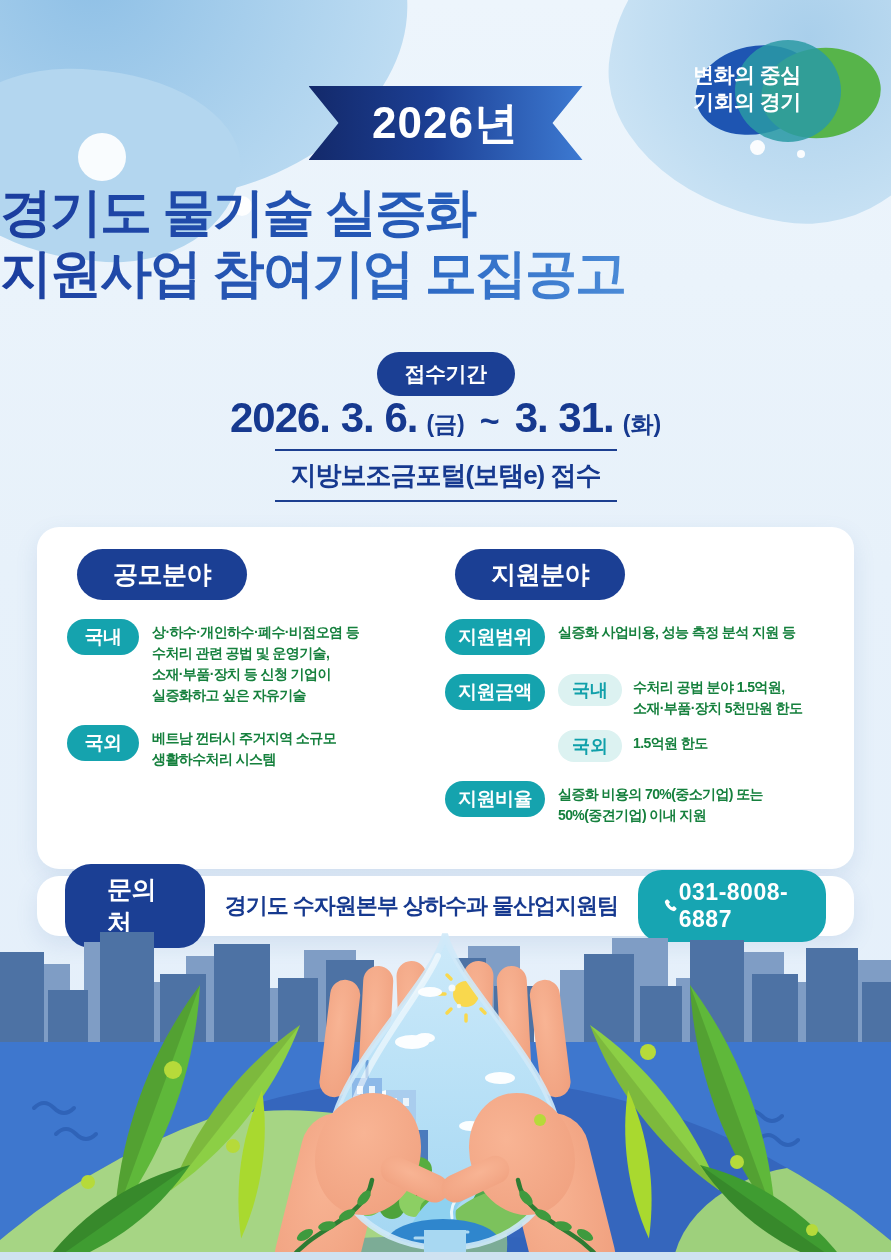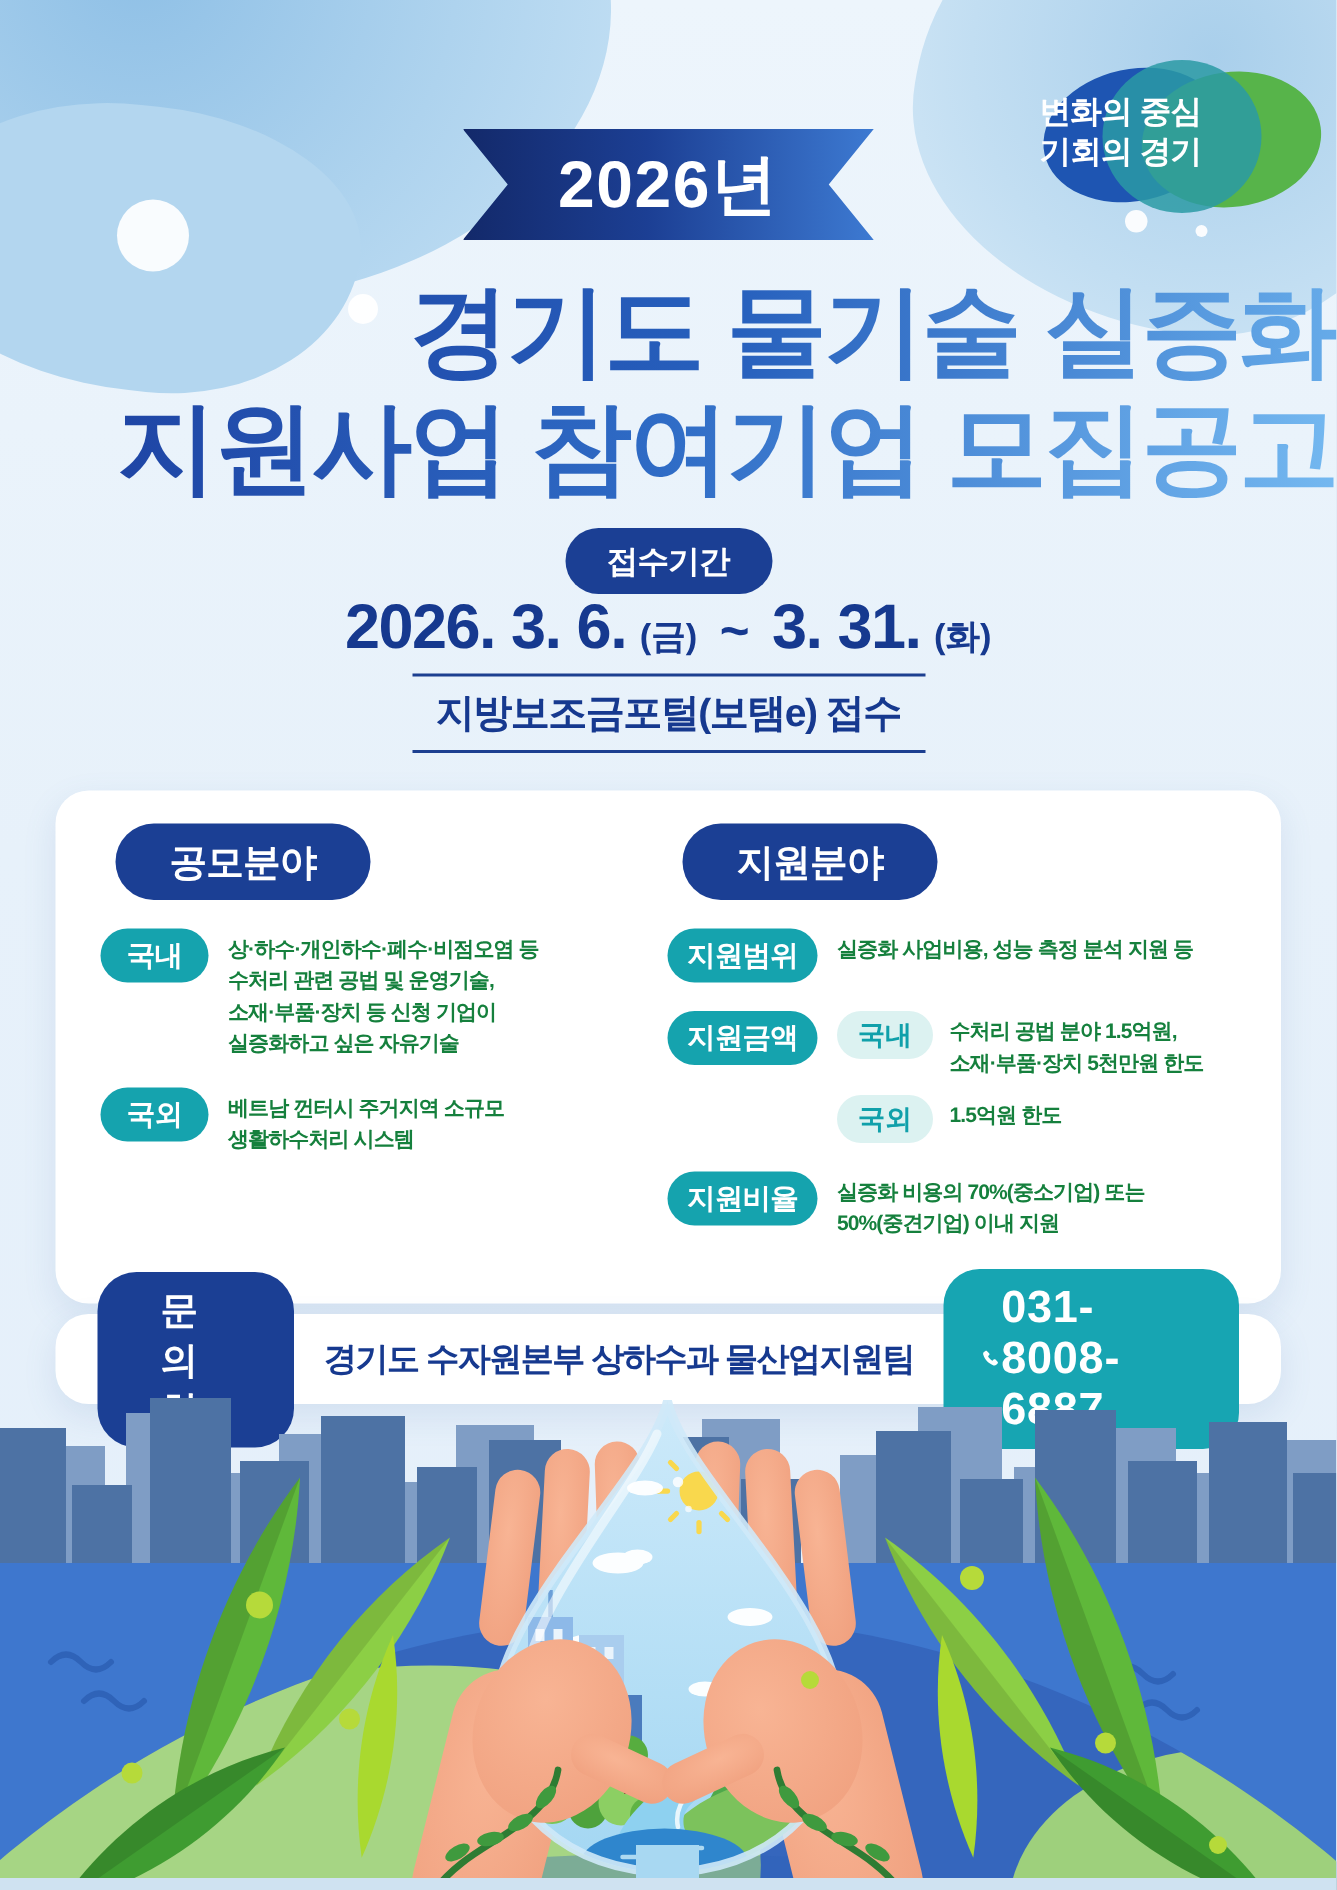--- a/index.html
+++ b/index.html
@@ -29,22 +29,22 @@
   .logo .lobe.teal{ left:42px; top:4px; width:106px; height:102px; background:#2a9aa4; opacity:.85; }
   .logo .txt{ position:absolute; left:0; top:26px; width:100%; text-align:left;
     color:#ffffff; font-weight:800; font-size:21px; line-height:1.28; letter-spacing:-0.5px; }
   
   .ribbon{ position:absolute; left:50%; top:86px; transform:translateX(-50%);
     width:274px; height:74px; background:linear-gradient(90deg,#13296a 0%,#1c3f94 45%,#3d7ad2 100%);
     clip-path:polygon(0 0,100% 0,calc(100% - 30px) 50%,100% 100%,0 100%,30px 50%);
     display:flex; align-items:center; justify-content:center;
     color:#fff; font-size:44px; font-weight:800; letter-spacing:1px; }
   
-  .title{ position:absolute; left:0; top:182px; width:100%; text-align:right;
-    font-weight:800; font-size:67px; line-height:1.17; letter-spacing:-2px; }
+  .title{ position:absolute; left:0; top:182px; width:100%; text-align:left;
+    font-weight:800; font-size:52px; line-height:1.17; letter-spacing:-2px; }
   .title .ln{ display:block; background:linear-gradient(90deg,#1b3d9e 0%,#2760bd 55%,#66abe9 100%);
     -webkit-background-clip:text; background-clip:text; color:transparent; }
   .title .ln2{ background:linear-gradient(90deg,#1b3d9e 0%,#2f6cc6 50%,#74b8f0 100%);
     -webkit-background-clip:text; background-clip:text; color:transparent; }
   
   .pill-navy{ background:#1b3f94; color:#fff; border-radius:26px; display:inline-flex;
     align-items:center; justify-content:center; font-weight:800; }
   .period-badge{ position:absolute; left:50%; top:352px; transform:translateX(-50%);
     padding:8px 28px; font-size:21px; letter-spacing:-0.5px; }
   .period-date{ position:absolute; left:0; top:394px; width:100%; display:flex;
@@ -71,21 +71,21 @@
   .subitem{ display:flex; gap:11px; align-items:flex-start; margin-left:14px; }
   .subitem + .subitem{ margin-top:11px; }
   .badge-light{ flex:0 0 auto; min-width:62px; background:#dcf2f1; color:#10a0aa; font-weight:800;
     font-size:18px; border-radius:16px; padding:4px 14px; text-align:center; }
   .amount-sub{ flex:1; }
   
   .card-contact{ top:876px; height:60px; display:flex; align-items:center; padding:0 28px; gap:20px; }
   .contact-pill{ padding:9px 42px; font-size:25px; letter-spacing:-0.5px; }
   .contact-org{ color:#16398f; font-weight:800; font-size:22px; letter-spacing:-1px; white-space:nowrap; }
   .phone-pill{ display:flex; align-items:center; gap:0; background:#17a5b2; color:#fff;
-    border-radius:24px; padding:9px 24px; font-weight:800; font-size:30px; letter-spacing:0.5px; }
+    border-radius:24px; padding:9px 24px; font-weight:800; font-size:23px; letter-spacing:0.5px; }
   .phone-pill svg{ display:block; }
   
   .illustration{ position:absolute; left:0; top:930px; width:891px; height:330px; }
 </style>
 </head>
 <body>
 
 <div class="poster">
 
   <div class="blob blob-tl"></div>

